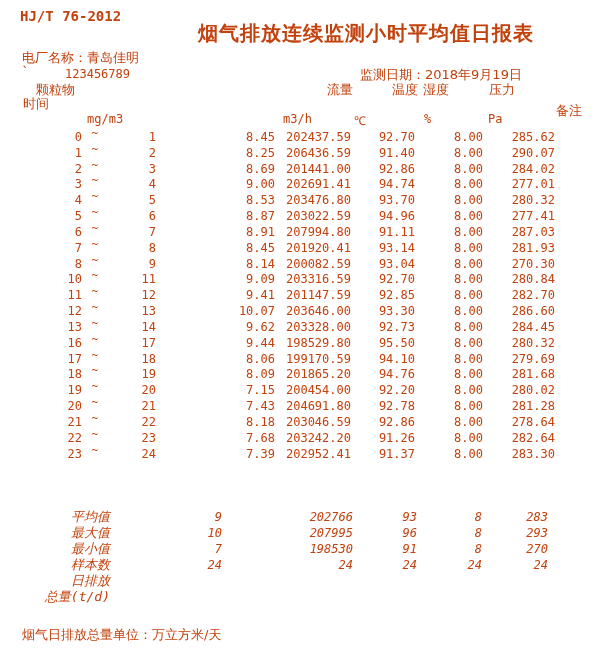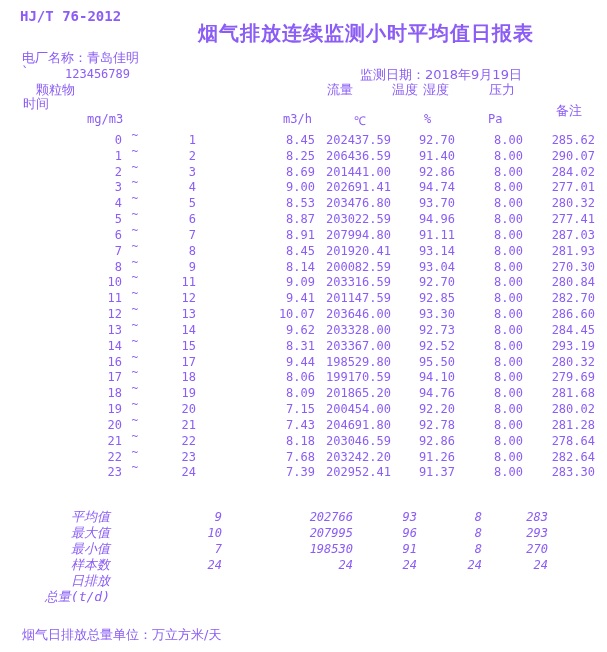--- a/index.html
+++ b/index.html
@@ -1,17 +1,17 @@
 <!DOCTYPE html>
 <html><head>
 <meta charset="utf-8">
 <style>
   html,body{margin:0;padding:0;background:#fff;}
   .page{
-    position:relative;width:607px;height:652px;background:#ffffff;color:#8b5cf6;
+    position:relative;width:607px;height:652px;background:#ffffff;color:#c2410c;
     font-family:"DejaVu Sans","Liberation Sans",sans-serif;overflow:hidden;
   }
   .abs{position:absolute;white-space:nowrap;}
   .mono{font-family:"DejaVu Sans Mono","Liberation Mono",monospace;}
   .standard{left:20px;top:8px;font-size:14px;font-weight:bold;font-family:"DejaVu Sans Mono","Liberation Mono",monospace;}
   .title{left:198px;top:20px;font-size:20px;font-weight:bold;letter-spacing:1px;}
   .plant-line{left:22px;top:49px;font-size:13px;}
   .tick-line{left:22px;top:64px;font-size:13px;}
   .plant-code{left:65px;top:67px;font-size:12px;}
   .date-line{left:360px;top:66px;font-size:13px;}
@@ -23,21 +23,21 @@
   .h-pres{left:489px;}
   .h-time{left:23px;top:95px;font-size:13px;}
   .h-remark{left:556px;top:102px;font-size:13px;}
   .unit{top:112px;font-size:12px;}
   .u-pm{left:87px;}
   .u-flow{left:283px;}
   .u-temp{left:354px;}
   .u-hum{left:424px;}
   .u-pres{left:488px;}
   .rows-host{left:0;top:129px;width:607px;}
-  .trow{height:15.83px;line-height:22px;font-size:12px;font-family:"DejaVu Sans Mono","Liberation Mono",monospace;margin-left:40px;}
+  .trow{height:15.83px;line-height:17px;font-size:12px;font-family:"DejaVu Sans Mono","Liberation Mono",monospace;}
   .trow span{display:inline-block;text-align:right;vertical-align:top;height:15.83px;}
   .c-start{width:82px;}
   .c-tilde{width:16px;text-align:center;transform:translateY(-4px);font-size:11px;}
   .c-end{width:58px;}
   .c-pm{width:119px;}
   .c-flow{width:76px;}
   .c-temp{width:64px;}
   .c-hum{width:68px;}
   .c-pres{width:72px;}
   .summary-host{left:0;top:509px;width:607px;font-style:italic;}
@@ -88,21 +88,20 @@
       <div class="trow"><span class="c-start">3</span><span class="c-tilde">~</span><span class="c-end">4</span><span class="c-pm">9.00</span><span class="c-flow">202691.41</span><span class="c-temp">94.74</span><span class="c-hum">8.00</span><span class="c-pres">277.01</span></div>
       <div class="trow"><span class="c-start">4</span><span class="c-tilde">~</span><span class="c-end">5</span><span class="c-pm">8.53</span><span class="c-flow">203476.80</span><span class="c-temp">93.70</span><span class="c-hum">8.00</span><span class="c-pres">280.32</span></div>
       <div class="trow"><span class="c-start">5</span><span class="c-tilde">~</span><span class="c-end">6</span><span class="c-pm">8.87</span><span class="c-flow">203022.59</span><span class="c-temp">94.96</span><span class="c-hum">8.00</span><span class="c-pres">277.41</span></div>
       <div class="trow"><span class="c-start">6</span><span class="c-tilde">~</span><span class="c-end">7</span><span class="c-pm">8.91</span><span class="c-flow">207994.80</span><span class="c-temp">91.11</span><span class="c-hum">8.00</span><span class="c-pres">287.03</span></div>
       <div class="trow"><span class="c-start">7</span><span class="c-tilde">~</span><span class="c-end">8</span><span class="c-pm">8.45</span><span class="c-flow">201920.41</span><span class="c-temp">93.14</span><span class="c-hum">8.00</span><span class="c-pres">281.93</span></div>
       <div class="trow"><span class="c-start">8</span><span class="c-tilde">~</span><span class="c-end">9</span><span class="c-pm">8.14</span><span class="c-flow">200082.59</span><span class="c-temp">93.04</span><span class="c-hum">8.00</span><span class="c-pres">270.30</span></div>
       <div class="trow"><span class="c-start">10</span><span class="c-tilde">~</span><span class="c-end">11</span><span class="c-pm">9.09</span><span class="c-flow">203316.59</span><span class="c-temp">92.70</span><span class="c-hum">8.00</span><span class="c-pres">280.84</span></div>
       <div class="trow"><span class="c-start">11</span><span class="c-tilde">~</span><span class="c-end">12</span><span class="c-pm">9.41</span><span class="c-flow">201147.59</span><span class="c-temp">92.85</span><span class="c-hum">8.00</span><span class="c-pres">282.70</span></div>
       <div class="trow"><span class="c-start">12</span><span class="c-tilde">~</span><span class="c-end">13</span><span class="c-pm">10.07</span><span class="c-flow">203646.00</span><span class="c-temp">93.30</span><span class="c-hum">8.00</span><span class="c-pres">286.60</span></div>
       <div class="trow"><span class="c-start">13</span><span class="c-tilde">~</span><span class="c-end">14</span><span class="c-pm">9.62</span><span class="c-flow">203328.00</span><span class="c-temp">92.73</span><span class="c-hum">8.00</span><span class="c-pres">284.45</span></div>
-      <div class="trow"><span class="c-start">14</span><span class="c-tilde">~</span><span class="c-end">15</span><span class="c-pm">8.31</span><span class="c-flow">203367.00</span><span class="c-temp">92.52</span><span class="c-hum">8.00</span><span class="c-pres">293.19</span></div>
       <div class="trow"><span class="c-start">16</span><span class="c-tilde">~</span><span class="c-end">17</span><span class="c-pm">9.44</span><span class="c-flow">198529.80</span><span class="c-temp">95.50</span><span class="c-hum">8.00</span><span class="c-pres">280.32</span></div>
       <div class="trow"><span class="c-start">17</span><span class="c-tilde">~</span><span class="c-end">18</span><span class="c-pm">8.06</span><span class="c-flow">199170.59</span><span class="c-temp">94.10</span><span class="c-hum">8.00</span><span class="c-pres">279.69</span></div>
       <div class="trow"><span class="c-start">18</span><span class="c-tilde">~</span><span class="c-end">19</span><span class="c-pm">8.09</span><span class="c-flow">201865.20</span><span class="c-temp">94.76</span><span class="c-hum">8.00</span><span class="c-pres">281.68</span></div>
       <div class="trow"><span class="c-start">19</span><span class="c-tilde">~</span><span class="c-end">20</span><span class="c-pm">7.15</span><span class="c-flow">200454.00</span><span class="c-temp">92.20</span><span class="c-hum">8.00</span><span class="c-pres">280.02</span></div>
       <div class="trow"><span class="c-start">20</span><span class="c-tilde">~</span><span class="c-end">21</span><span class="c-pm">7.43</span><span class="c-flow">204691.80</span><span class="c-temp">92.78</span><span class="c-hum">8.00</span><span class="c-pres">281.28</span></div>
       <div class="trow"><span class="c-start">21</span><span class="c-tilde">~</span><span class="c-end">22</span><span class="c-pm">8.18</span><span class="c-flow">203046.59</span><span class="c-temp">92.86</span><span class="c-hum">8.00</span><span class="c-pres">278.64</span></div>
       <div class="trow"><span class="c-start">22</span><span class="c-tilde">~</span><span class="c-end">23</span><span class="c-pm">7.68</span><span class="c-flow">203242.20</span><span class="c-temp">91.26</span><span class="c-hum">8.00</span><span class="c-pres">282.64</span></div>
       <div class="trow"><span class="c-start">23</span><span class="c-tilde">~</span><span class="c-end">24</span><span class="c-pm">7.39</span><span class="c-flow">202952.41</span><span class="c-temp">91.37</span><span class="c-hum">8.00</span><span class="c-pres">283.30</span></div>
     </div>
   <div class="abs summary-host">

